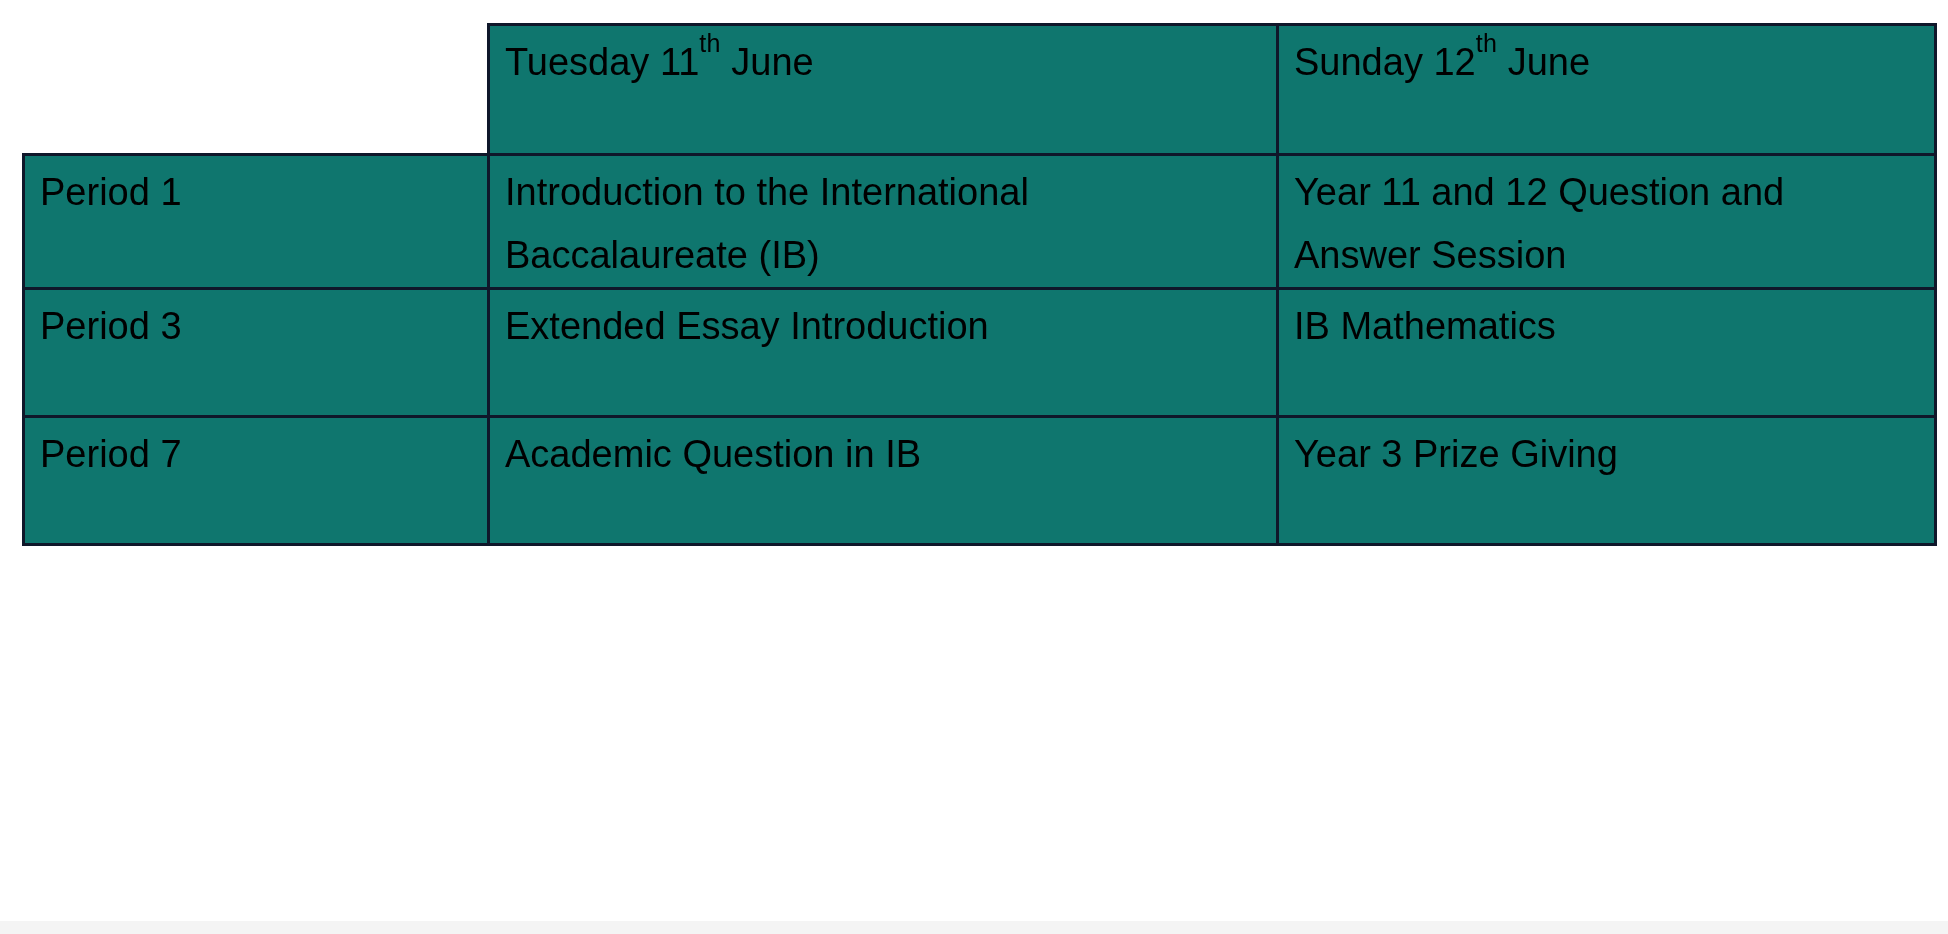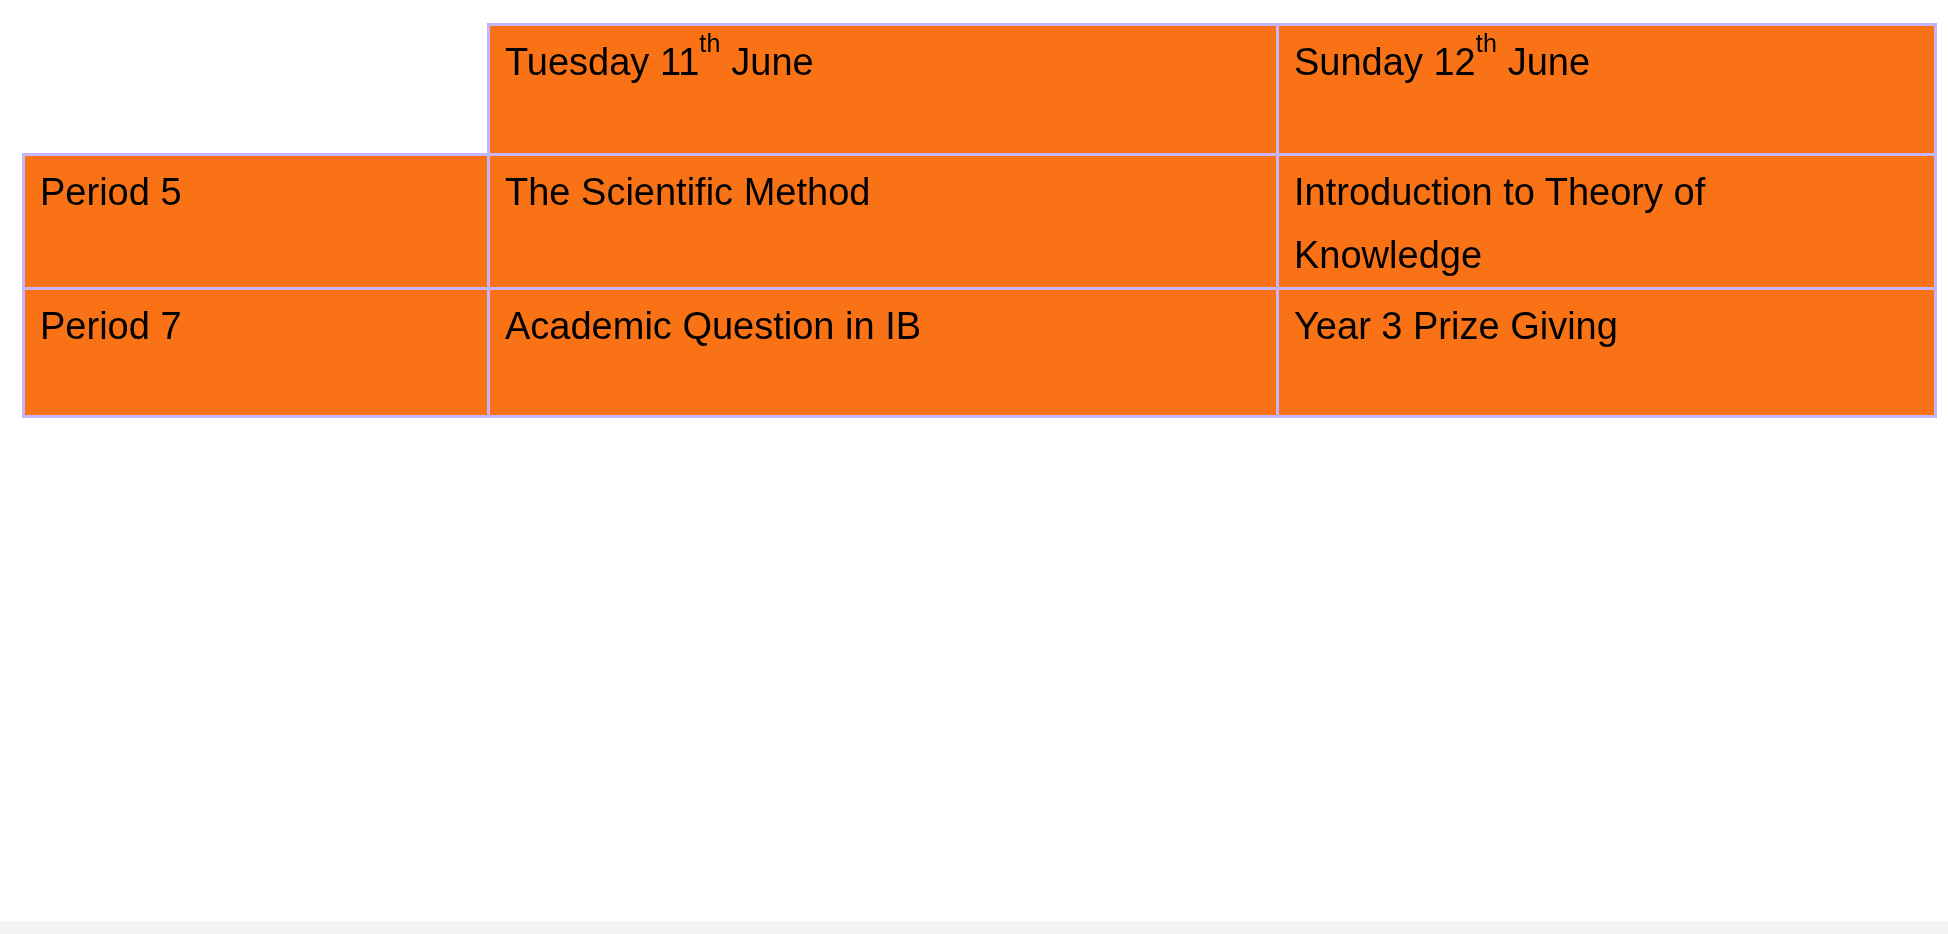--- a/index.html
+++ b/index.html
@@ -29,28 +29,28 @@
     top: 23px;
     width: 1912px;
     border-collapse: collapse;
     table-layout: fixed;
   }
   col.c-period  { width: 465px; }
   col.c-tuesday { width: 789px; }
   col.c-wednesday { width: 658px; }
   .timetable th,
   .timetable td {
-    border: 3px solid #c4b5fd;
+    border: 3px solid #0f172a;
     vertical-align: top;
     text-align: left;
     font-size: 38px;
     font-weight: normal;
     line-height: 63px;
     padding: 5px 12px 0 15px;
-    background: #f97316;
+    background: #0f766e;
     overflow: hidden;
   }
   tr.header-row { height: 130px; }
   tr.body-row   { height: 128px; }
   th.corner-cell {
     border: none;
     background: transparent;
   }
   .line {
     display: block;
@@ -73,37 +73,50 @@
     <col class="c-tuesday">
     <col class="c-wednesday">
   </colgroup>
   <tbody>
       <tr class="header-row">
     <th class="corner-cell"></th>
     <th><span>Tuesday 11</span><sup class="ordinal">th</sup><span> June</span></th>
     <th><span>Sunday 12</span><sup class="ordinal">th</sup><span> June</span></th>
   </tr>
 
-
-
+  <tr class="body-row">
+    <td>
+          <span class="line">Period 1</span>
+        </td>
+    <td>
+      <span class="line">Introduction to the International</span>
+      <span class="line">Baccalaureate (IB)</span>
+    </td>
+    <td>
+      <span class="line">Year 11 and 12 Question and</span>
+      <span class="line">Answer Session</span>
+    </td>
+  </tr>
 
 
   <tr class="body-row">
     <td>
-          <span class="line">Period 5</span>
+          <span class="line">Period 3</span>
         </td>
     <td>
-      <span class="line">The Scientific Method</span>
+      <span class="line">Extended Essay Introduction</span>
       <span class="line"></span>
     </td>
     <td>
-      <span class="line">Introduction to Theory of</span>
-      <span class="line">Knowledge</span>
+      <span class="line">IB Mathematics</span>
+      <span class="line"></span>
     </td>
   </tr>
+
+
 
   <tr class="body-row">
     <td>
           <span class="line">Period 7</span>
         </td>
     <td>
       <span class="line">Academic Question in IB</span>
       <span class="line"></span>
     </td>
     <td>

